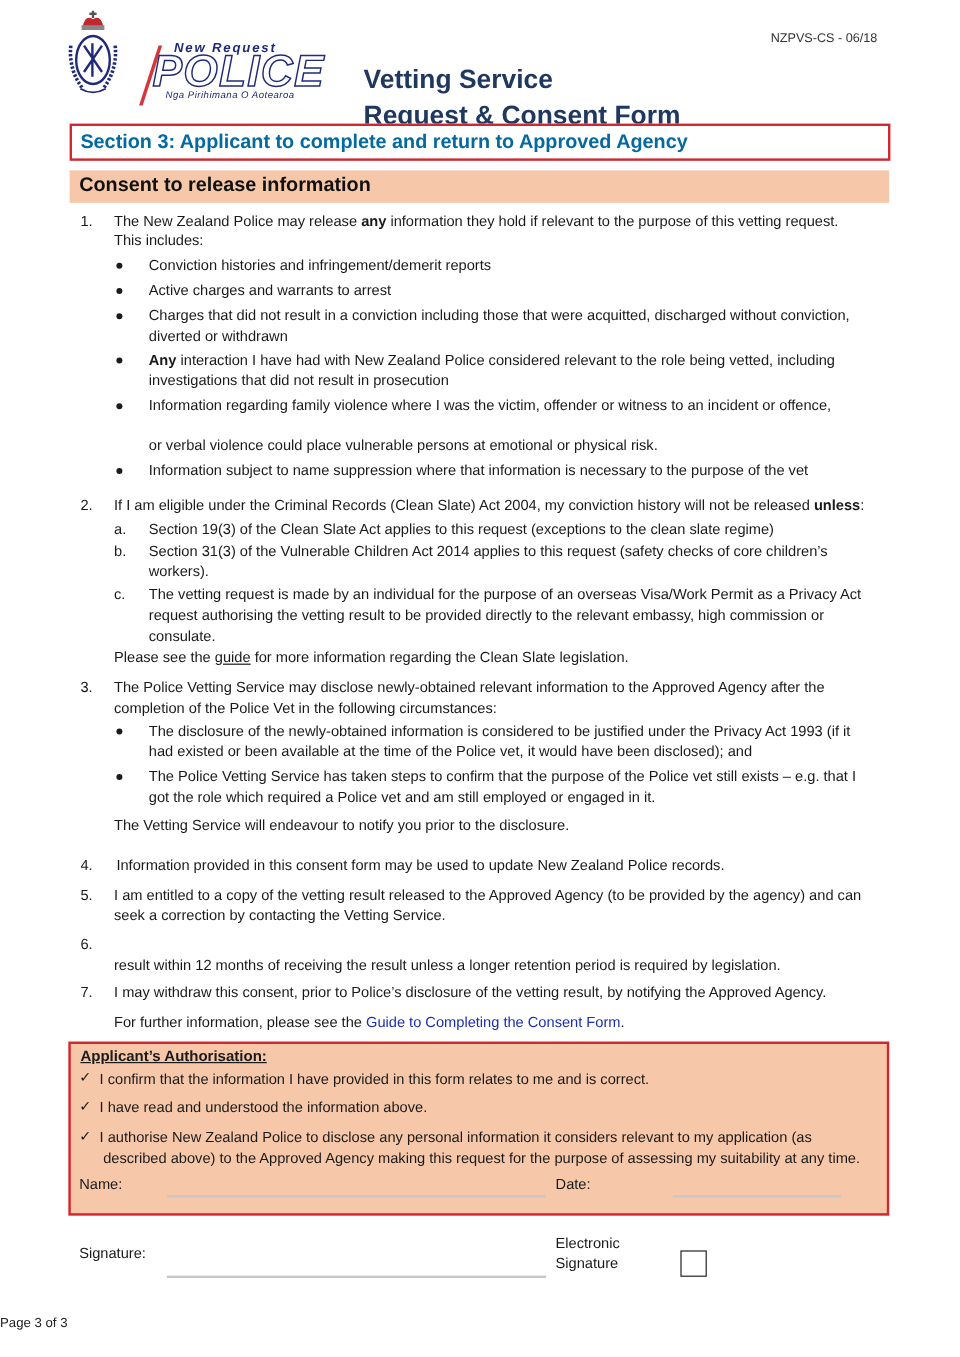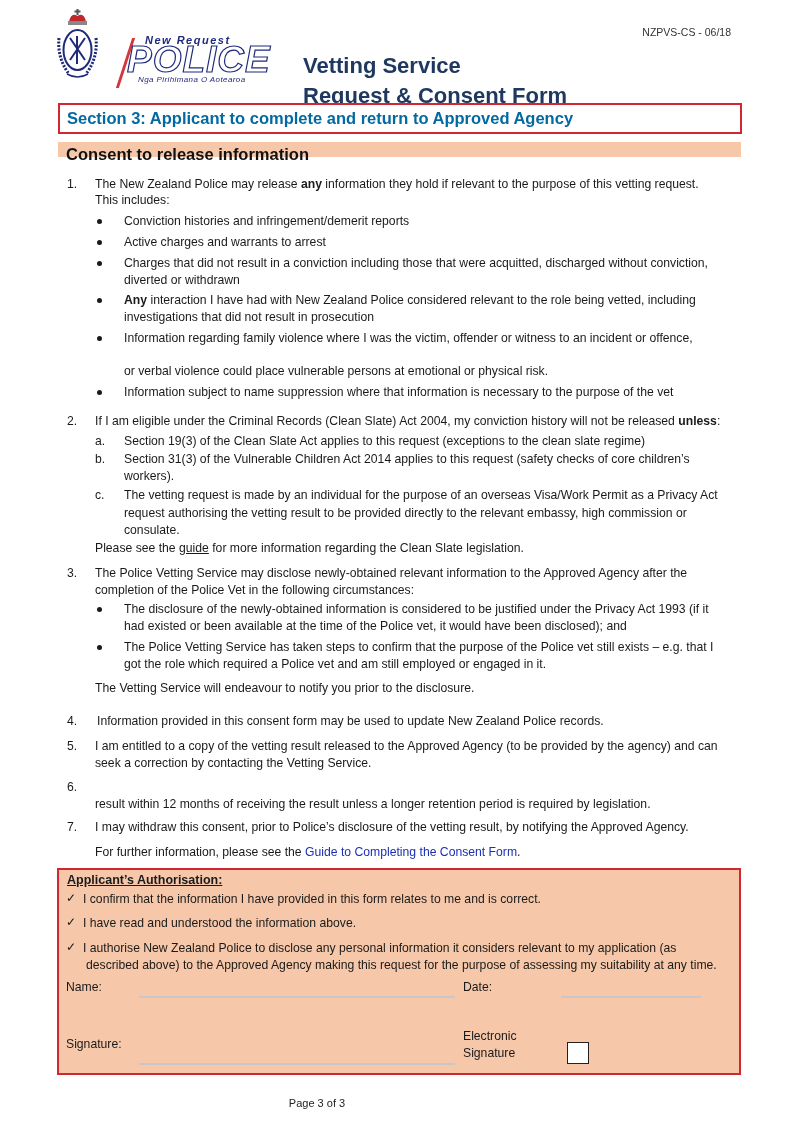--- a/index.html
+++ b/index.html
@@ -24,43 +24,43 @@
   .doc-code { position: absolute; right: 69px; top: 26px; font-size: 10.5px; color: #333; }
 
   
   .section-box {
     position: absolute; left: 58px; top: 103px; width: 680px; height: 27px;
     border: 2px solid #d12730; box-sizing: content-box; background: #fff;
   }
   .section-box span { position: absolute; left: 7px; top: 4px; font-size: 16.5px; font-weight: bold; color: #0369a1; }
 
   .consent-bar {
-    position: absolute; left: 58px; top: 142px; width: 683px; height: 15px; background: #f6c8a9;
+    position: absolute; left: 58px; top: 142px; width: 683px; height: 27px; background: #f6c8a9;
   }
   .consent-bar span { position: absolute; left: 8px; top: 3px; font-size: 16.5px; font-weight: bold; color: #111; }
 
   
   .t { position: absolute; font-size: 12.2px; line-height: 16.5px; color: #1a1a1a; }
   .num { position: absolute; font-size: 12.2px; line-height: 16.5px; }
   .bul { position: absolute; width: 5px; height: 5px; border-radius: 50%; background: #1a1a1a; }
   b { font-weight: bold; }
   .u { text-decoration: underline; }
   .link { color: #1a2fb3; }
 
   
   .auth-box {
-    position: absolute; left: 57px; top: 868px; width: 684px; height: 207px;
+    position: absolute; left: 57px; top: 868px; width: 684px; height: 145px;
     background: #f6c8a9; border: 2px solid #d12730; box-sizing: border-box;
   }
   .auth-title { position: absolute; left: 8px; top: 3px; font-size: 12.5px; font-weight: bold; text-decoration: underline; }
   .check { position: absolute; font-size: 12px; }
   .field-line { position: absolute; height: 2px; background: #c9c6c9; }
   .e-box { position: absolute; left: 508px; top: 172px; width: 22px; height: 22px; background: #fff; border: 1.5px solid #222; box-sizing: border-box; }
 
-  .footer { position: absolute; left: 0; width: 634px; top: 1097px; text-align: center; font-size: 11px; color: #222; }
+  .footer { position: absolute; left: 0; width: 634px; top: 1097px; font-size: 11px; color: #222; }
 </style>
 </head>
 <body>
 
 <div class="page">
 
   <div class="logo-wrap">
     <svg class="crest" viewBox="0 0 45 72">
       <path d="M14 14 Q16 4 22.5 8 Q29 4 31 14 Z" fill="#c1272d"></path>
       <rect x="21.5" y="1" width="2" height="6" fill="#555"></rect>

